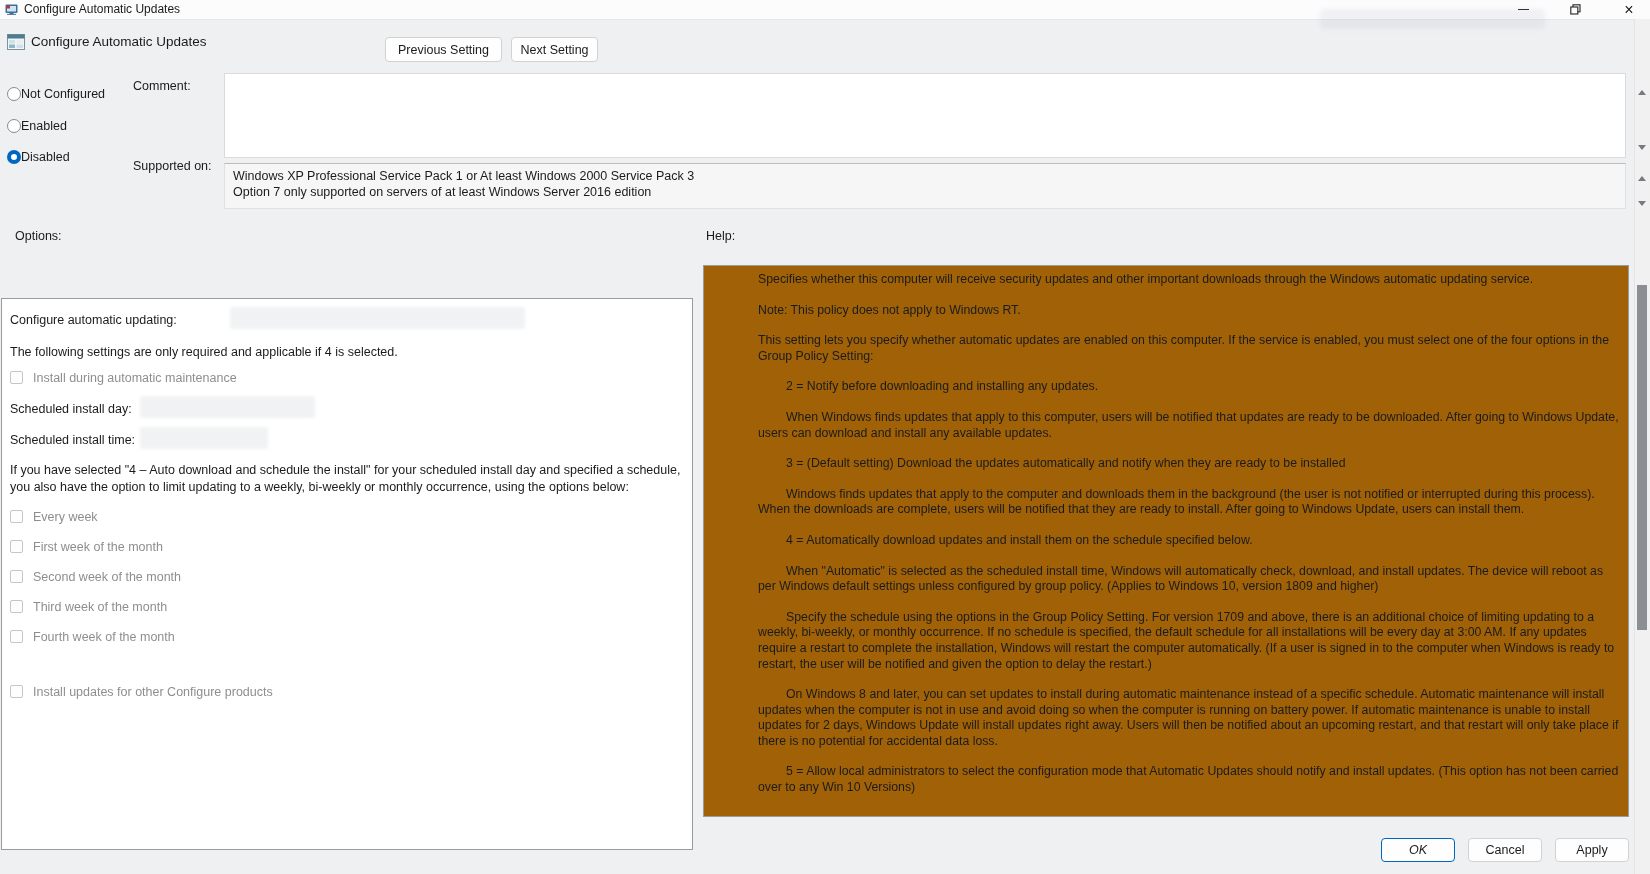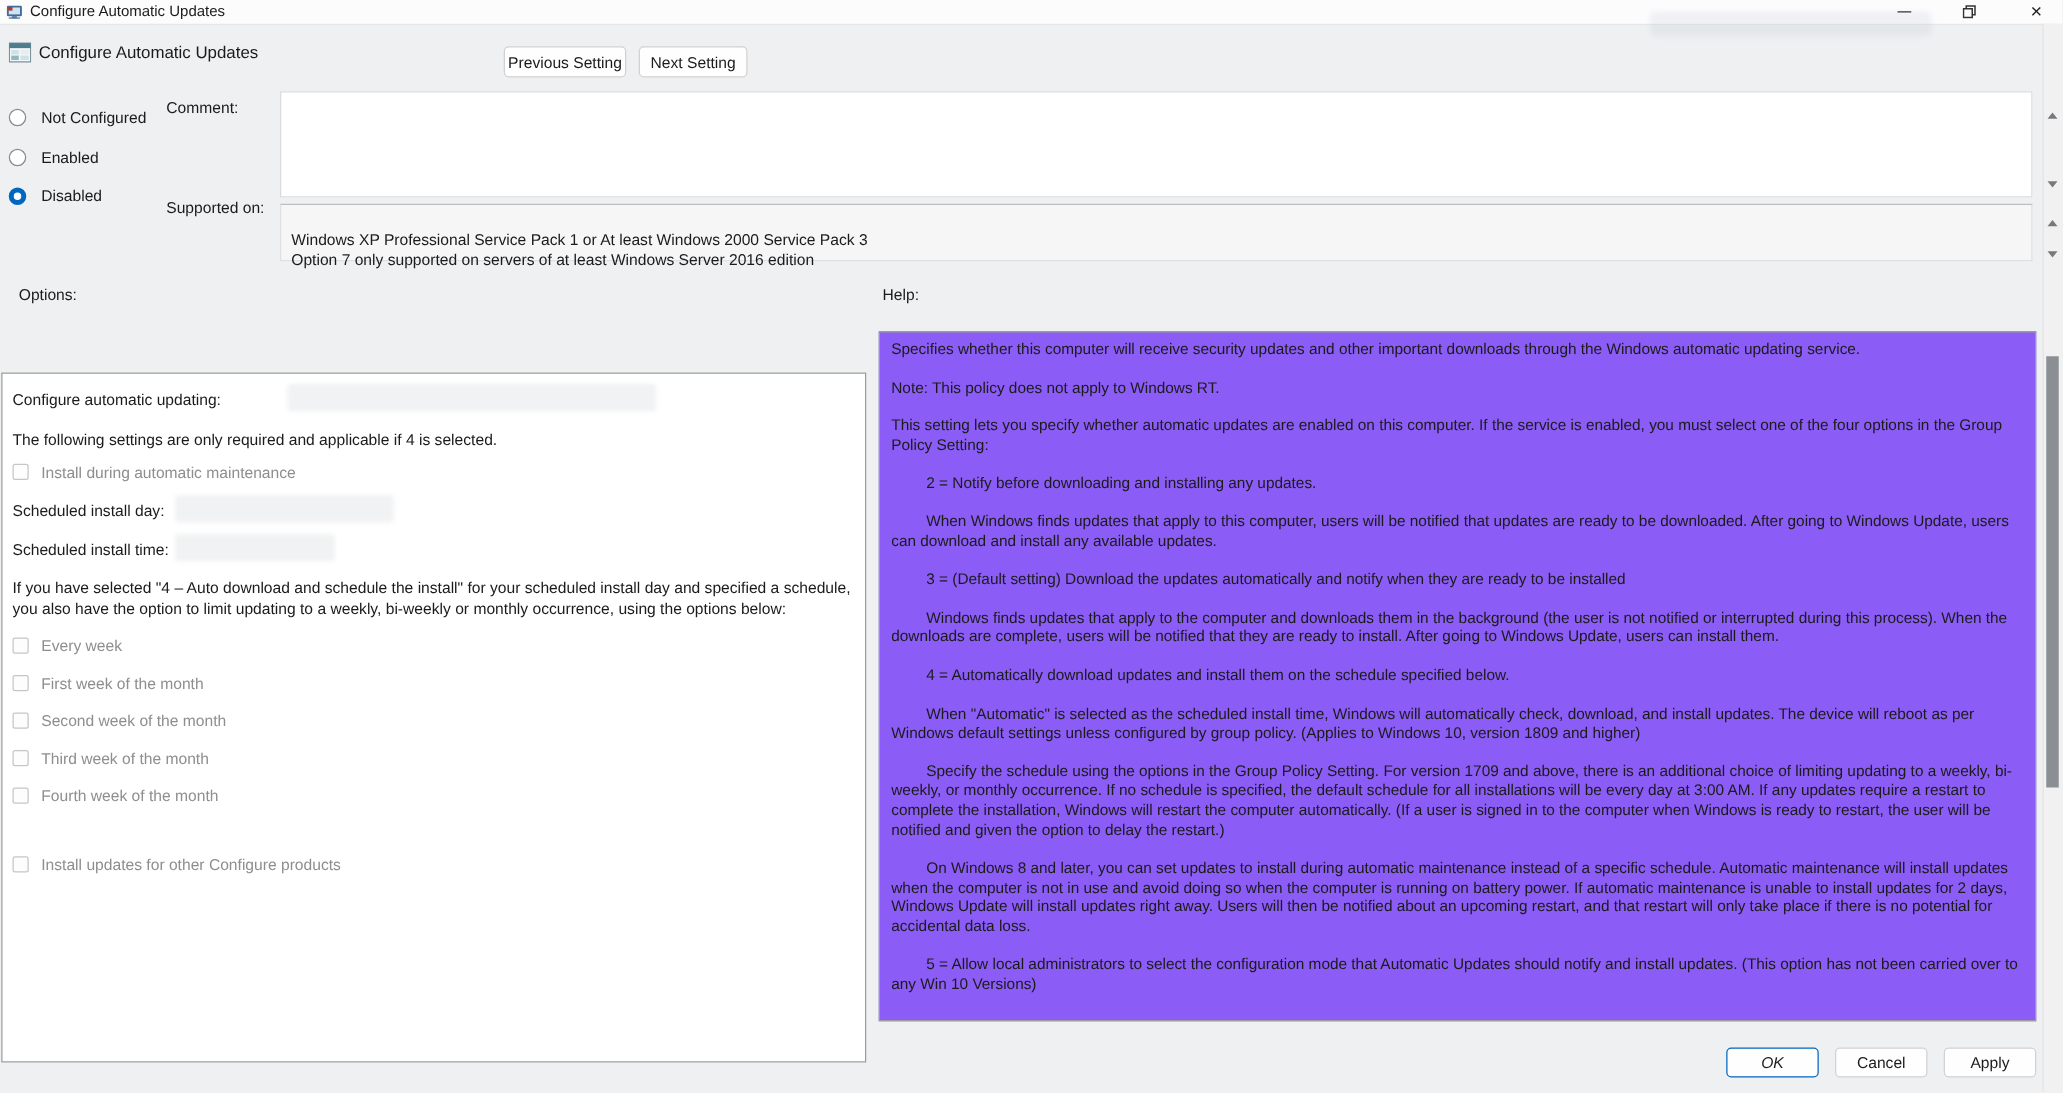--- a/index.html
+++ b/index.html
@@ -21,57 +21,57 @@
   #watermark-smudge { left:1320px; top:9px; width:225px; height:20px; background:rgba(178,186,196,0.16); border-radius:4px; filter:blur(2px); }
 
   
   #header-icon { left:7px; top:33px; width:18px; height:18px; }
   #setting-title { left:31px; top:34px; font-size:13.5px; white-space:nowrap; }
   .hdr-btn {
     top:37px; height:25px; background:#fefefe; border:1px solid #d2d2d2; border-radius:4px;
     font-family:"Liberation Sans", sans-serif; font-size:12.5px; color:#1b1b1b;
     display:flex; align-items:center; justify-content:center; box-sizing:border-box;
   }
-  #prev-btn { left:403px; width:98px; }
+  #prev-btn { left:385px; width:117px; }
   #next-btn { left:511px; width:87px; }
 
   
-  .radio-row { left:7px; height:16px; display:flex; align-items:center; gap:12px; }
+  .radio-row { left:7px; height:16px; display:flex; align-items:center; gap:0; }
   .radio { width:14px; height:14px; border-radius:50%; box-sizing:border-box; border:1px solid #8a8a8a; background:#fff; }
   .radio.selected { border:4.5px solid #0067c0; }
   .radio-label { font-size:12.5px; white-space:nowrap; }
 
   
   #comment-label { left:133px; top:79px; }
   #comment-box {
     left:224px; top:73px; width:1402px; height:85px; box-sizing:border-box;
     background:#fff; border:1px solid #dbdbdb; resize:none; outline:none;
     font-family:"Liberation Sans", sans-serif; font-size:12.5px;
   }
   #supported-label { left:133px; top:159px; }
   #supported-box {
     left:224px; top:163px; width:1402px; height:46px; box-sizing:border-box;
-    background:#f6f6f7; border:1px solid #e0e0e0; border-top:1px solid #bdbdbd; padding:20px 8px;
+    background:#f6f6f7; border:1px solid #e0e0e0; border-top:1px solid #bdbdbd; padding:4px 8px;
     line-height:16px;
   }
 
   
   #options-label { left:15px; top:229px; font-size:12.5px; }
   #help-label { left:706px; top:229px; font-size:12.5px; }
 
   
   #options-panel { left:1px; top:265px; width:692px; height:552px; background:#fff; border:1px solid #9b9b9b; box-sizing:border-box;margin-top:33px; }
   .opt-row { position:absolute; left:8px; height:17px; display:flex; align-items:center; white-space:nowrap; }
   .cb-row { gap:10px; color:#8e8e8e; }
   .cb { width:13px; height:13px; box-sizing:border-box; border:1px solid #c6c6c6; background:#fdfdfd; border-radius:2px; flex:0 0 auto; }
   .opt-para { position:absolute; left:8px; width:672px; line-height:17px; white-space:normal; }
   .blur-box { position:absolute; height:22px; background:rgba(120,126,134,0.10); border-radius:3px; filter:blur(1.5px); }
 
   
-  #help-panel { left:703px; top:265px; width:926px; height:552px; background:#8b5cf6; border:1px solid #9b9b9b; box-sizing:border-box; overflow:hidden; }
+  #help-panel { left:703px; top:265px; width:926px; height:552px; background:#a16207; border:1px solid #9b9b9b; box-sizing:border-box; overflow:hidden;padding-left:45px; }
   #help-text { padding:6px 9px 0 9px; }
   .hp { font-size:12.3px; line-height:15.6px; margin:0 0 15px 0; }
   .hp.ind { text-indent:28px; }
 
   
   .ftr-btn {
     top:838px; width:74px; height:24px; background:#fefefe; border:1px solid #d2d2d2; border-radius:4px;
     font-family:"Liberation Sans", sans-serif; font-size:12.5px; color:#1b1b1b; box-sizing:border-box;
     display:flex; align-items:center; justify-content:center;
   }

